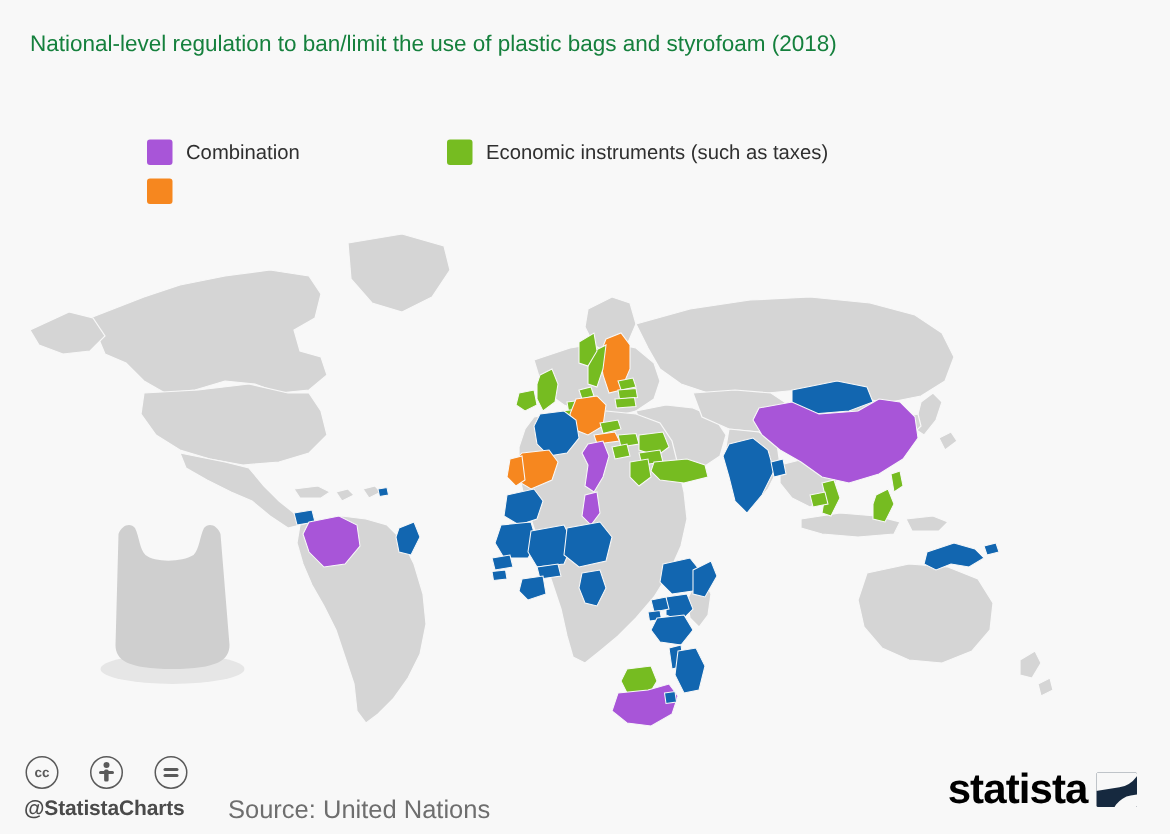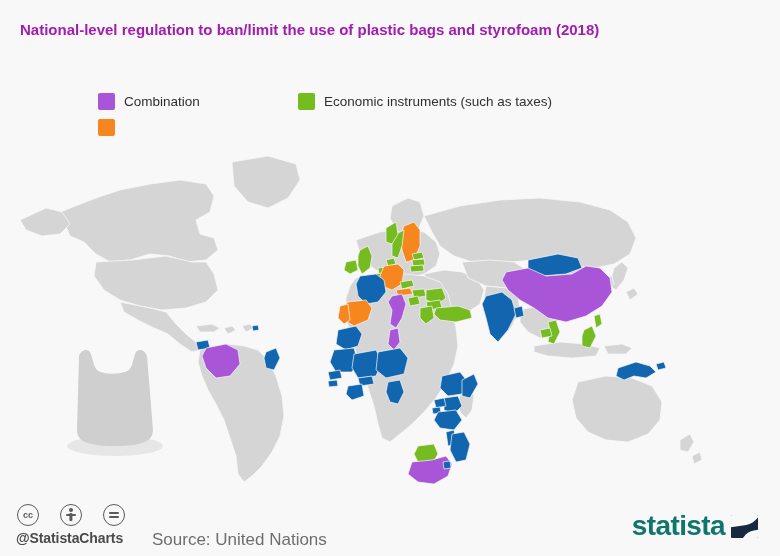--- a/index.html
+++ b/index.html
@@ -16,22 +16,22 @@
     background:#f8f8f8;
   }
 
   
   .header{position:absolute;left:20px;top:14px;width:740px;}
   .title{
     font-size:25px;font-weight:bold;letter-spacing:-0.2px;
     color:#3b3b3b;line-height:1.1;margin:0;
   }
   .subtitle{
-    font-size:15px;color:#a21caf;margin:7px 0 0 0;line-height:1.2;
-    font-weight:bold;
+    font-size:15px;color:#15803d;margin:7px 0 0 0;line-height:1.2;
+    font-weight:normal;
   }
 
   
   .legend{
     position:absolute;left:98px;top:88px;
     width:620px;
     display:grid;
     grid-template-columns:200px 400px;
     grid-auto-rows:26px;
     align-items:center;
@@ -80,21 +80,21 @@
   }
   .source{
     position:absolute;left:120px;top:530px;
     font-size:17px;color:#6e6e6e;margin-left:32px;
   }
   .statista{
     position:absolute;right:22px;top:512px;
     display:flex;align-items:center;gap:6px;
   }
   .statista-word{
-    font-size:28px;font-weight:bold;color:#0f766e;letter-spacing:-0.6px;
+    font-size:28px;font-weight:bold;color:#000000;letter-spacing:-0.6px;
     line-height:1;
   }
   .statista-mark{
     width:27px;height:23px;background:#16293f;position:relative;overflow:hidden;
     border-radius:1px;
   }
   .statista-mark::before{
     content:"";position:absolute;left:-3px;top:-7px;
     width:34px;height:17px;background:#f8f8f8;
     border-radius:0 0 30px 0;transform:rotate(-9deg);

